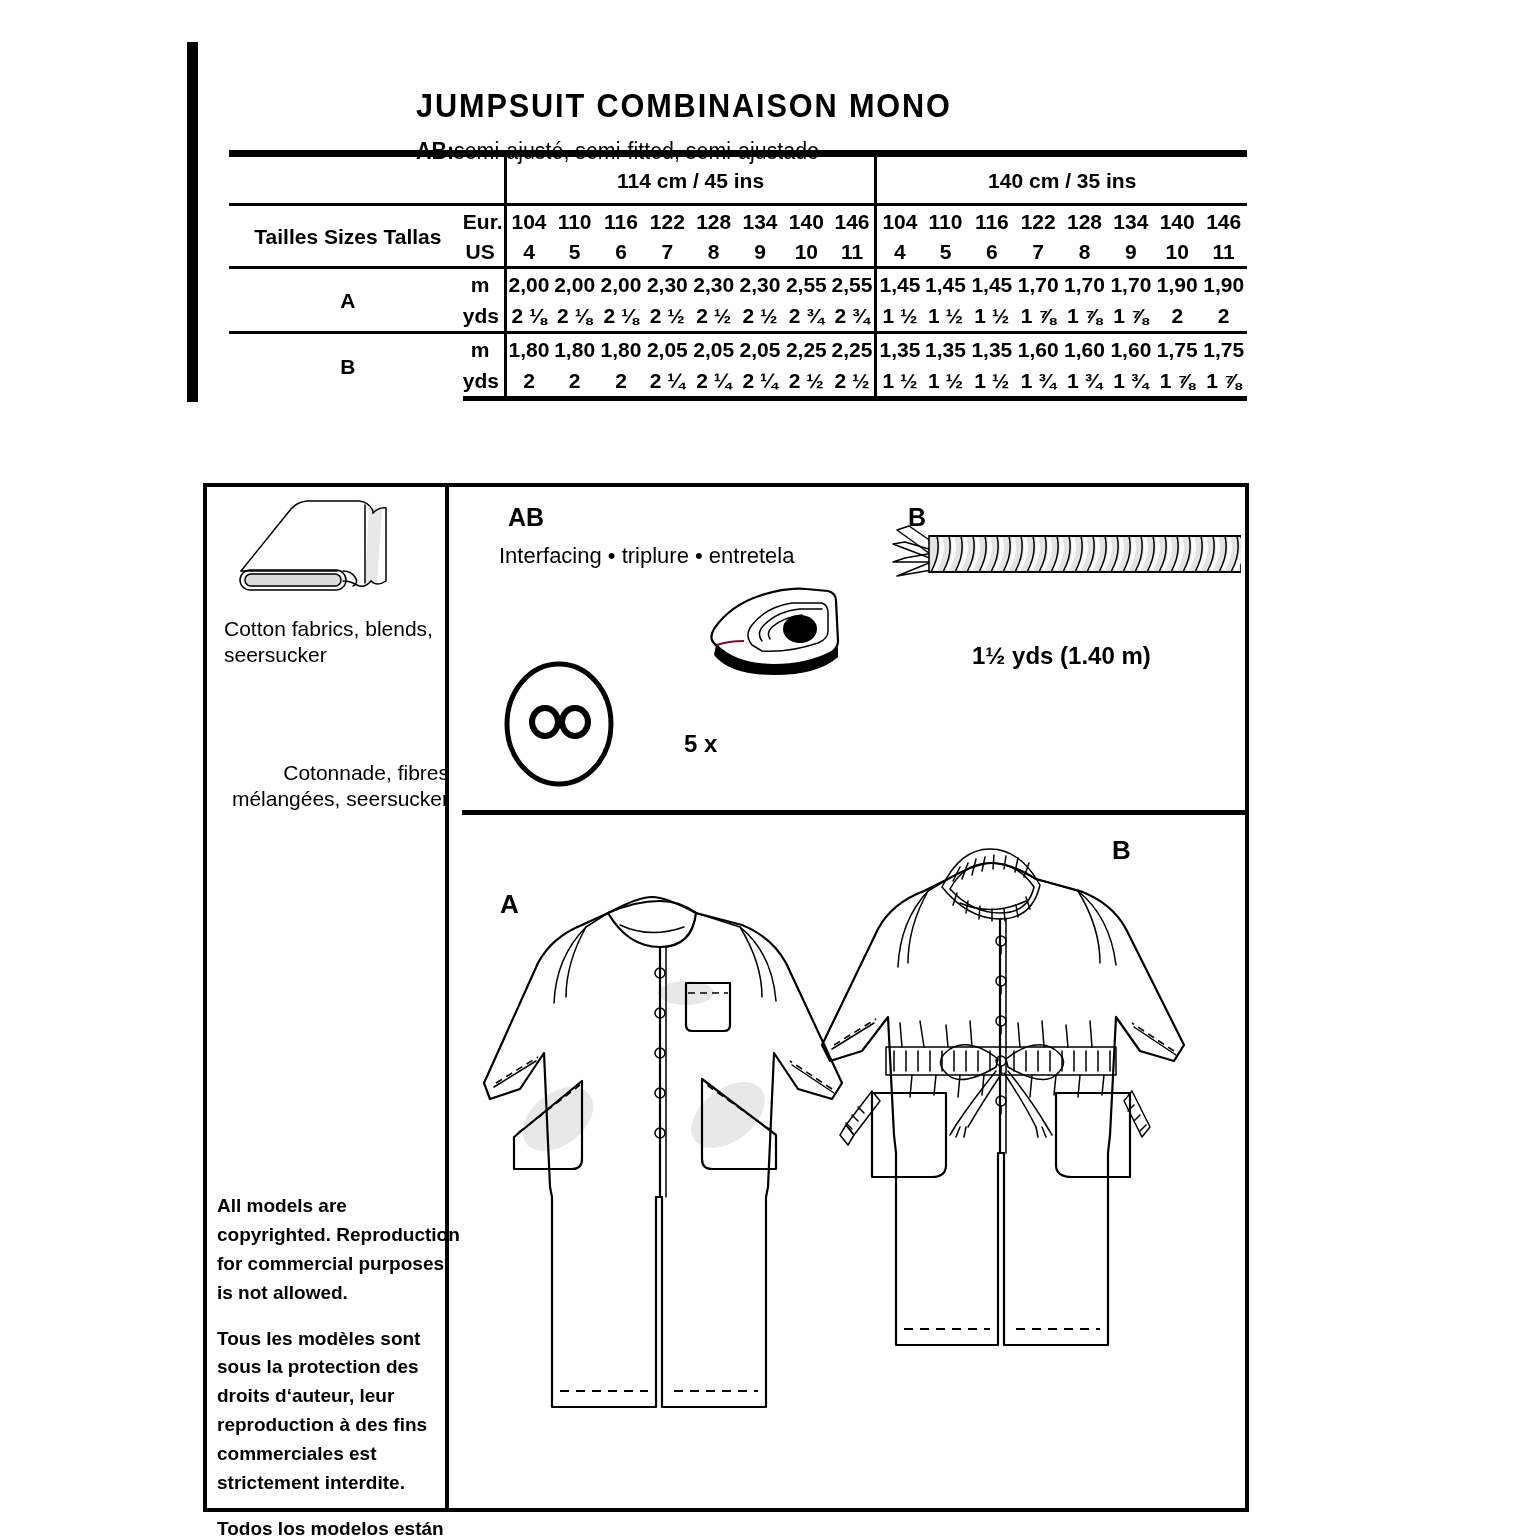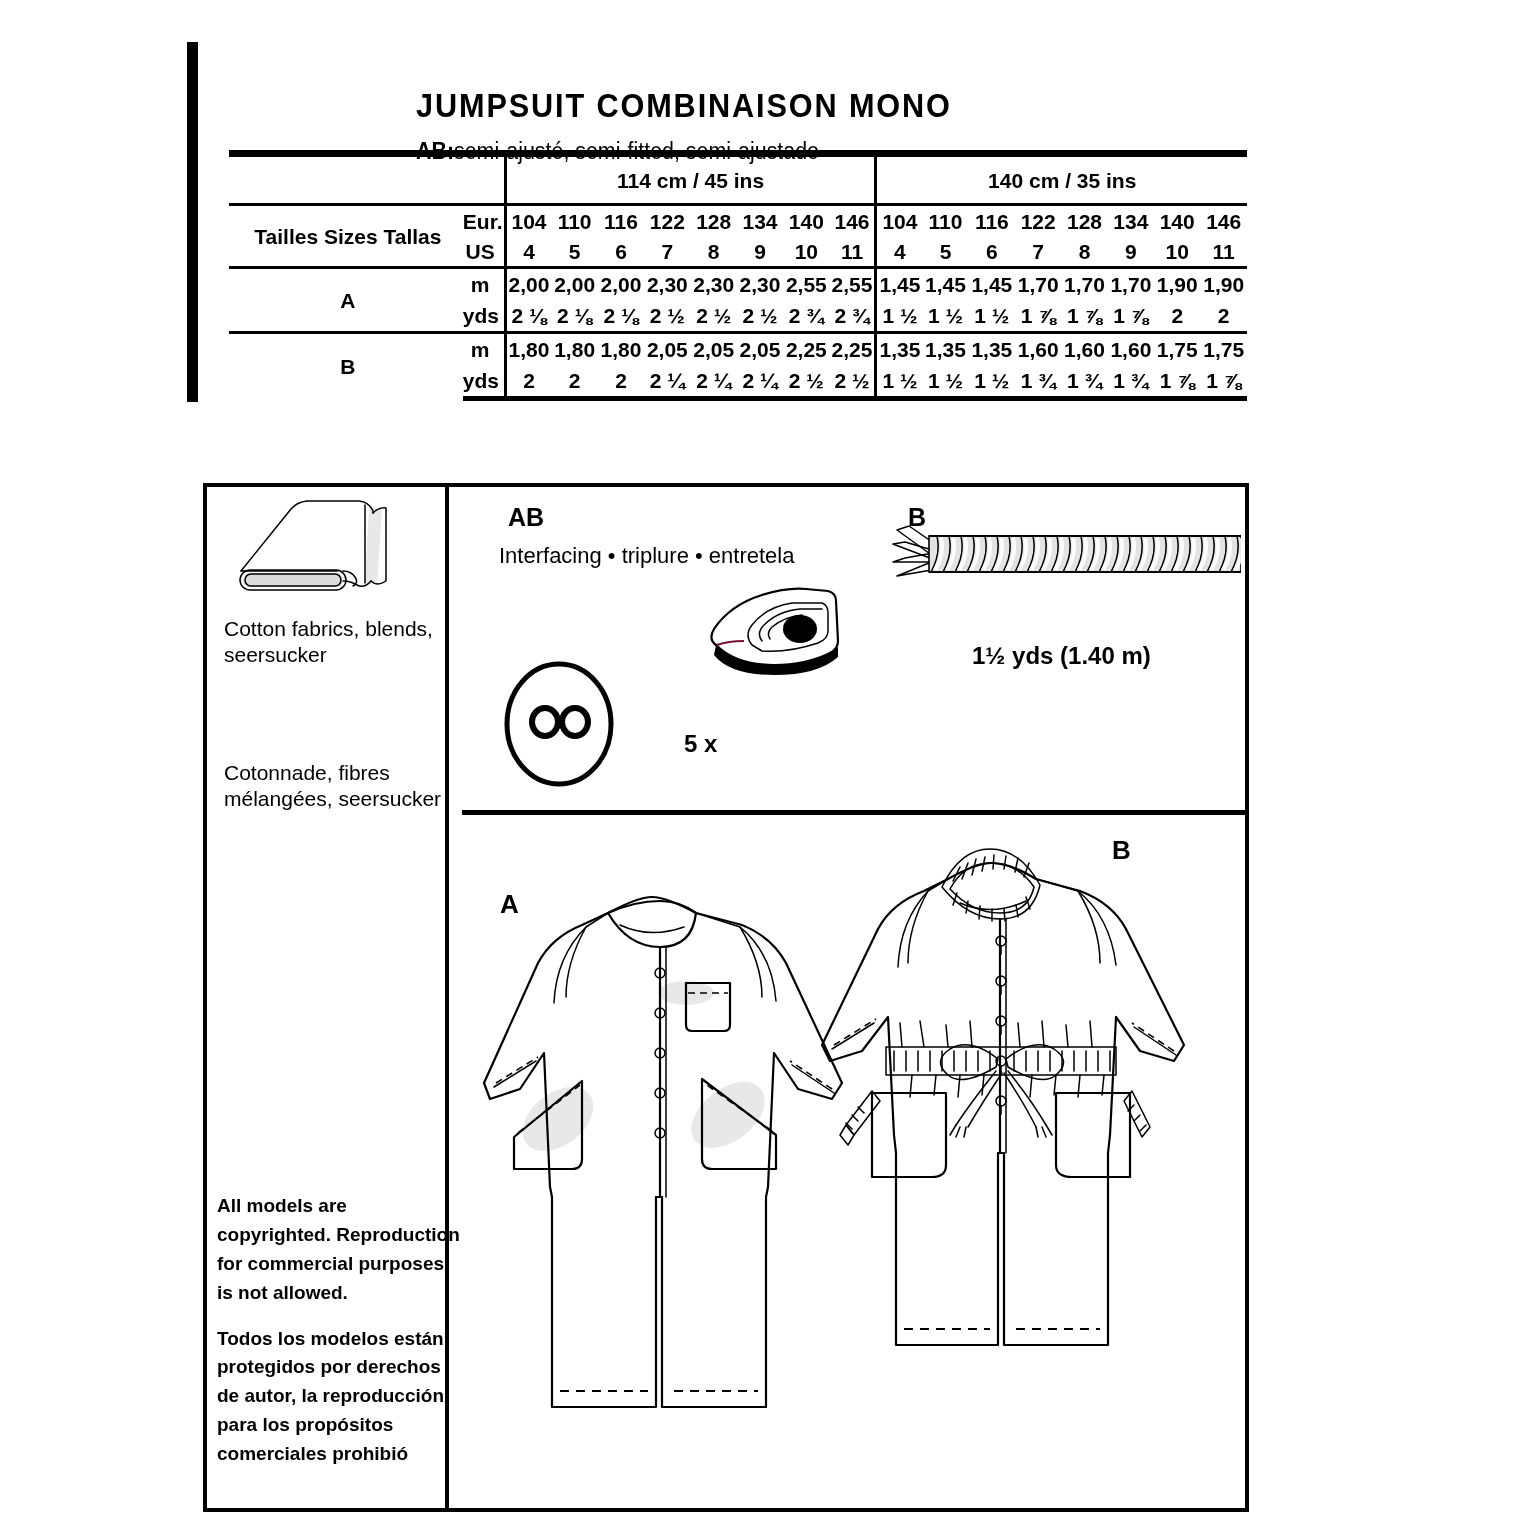--- a/index.html
+++ b/index.html
@@ -37,21 +37,21 @@
   #lower-panel{position:absolute;left:203px;top:483px;width:1046px;height:1029px;
                border:4px solid #000;box-sizing:border-box;}
   #fabric-col{position:absolute;left:0;top:0;width:242px;height:100%;
               border-right:4px solid #000;box-sizing:border-box;}
   #notions-panel{position:absolute;left:255px;top:0;right:0;height:328px;
               border-bottom:5px solid #000;box-sizing:border-box;}
   #garments-panel{position:absolute;left:255px;top:328px;right:0;bottom:0;}
 
   .fabric-text{position:absolute;left:17px;width:225px;font-size:21px;line-height:1.22;}
   #fabric-en{top:129px;}
-  #fabric-fr{top:273px;}
+  #fabric-fr{top:273px;text-align:right;}
   #fabric-es{top:417px;}
 
   #copyright-block{position:absolute;left:10px;top:705px;width:243px;
                    font-size:19px;font-weight:bold;line-height:1.52;}
   #copyright-block p{margin:0 0 17px 0;}
 
   .view-tag{position:absolute;font-size:25px;font-weight:bold;}
   #notions-ab-tag{left:38px;top:16px;margin-left:8px;}
   #notions-b-tag{left:446px;top:16px;}
   #interfacing-line{position:absolute;left:37px;top:56px;font-size:22px;white-space:nowrap;}
@@ -252,20 +252,21 @@
         <rect class="ink-thin" x="26" y="81" width="96" height="12" rx="6"></rect>
         <path class="ink-thin" d="M124 78 Q132 78 136 84 Q140 90 134 93"></path>
       </svg>
     </div>
 
     <div class="fabric-text" id="fabric-en">Cotton fabrics, blends, seersucker</div>
     <div class="fabric-text" id="fabric-fr">Cotonnade, fibres mélangées, seersucker</div>
 
     <div id="copyright-block">
       <p>All models are copyrighted. Reproduction for commercial purposes is not allowed.</p>
+      <p>Tous les modèles sont sous la protection des droits d‘auteur, leur reproduction à des fins commerciales est strictement interdite.</p>
       <p>Todos los modelos están protegidos por derechos de autor, la reproducción para los propósitos comerciales prohibió</p>
     </div>
   </div>
 
   <div id="notions-panel">
     <div class="view-tag" id="notions-ab-tag">AB</div>
     <div class="view-tag" id="notions-b-tag">B</div>
     <div id="interfacing-line">Interfacing • triplure • entretela</div>
 
     <div style="position:absolute;left:238px;top:96px;">

